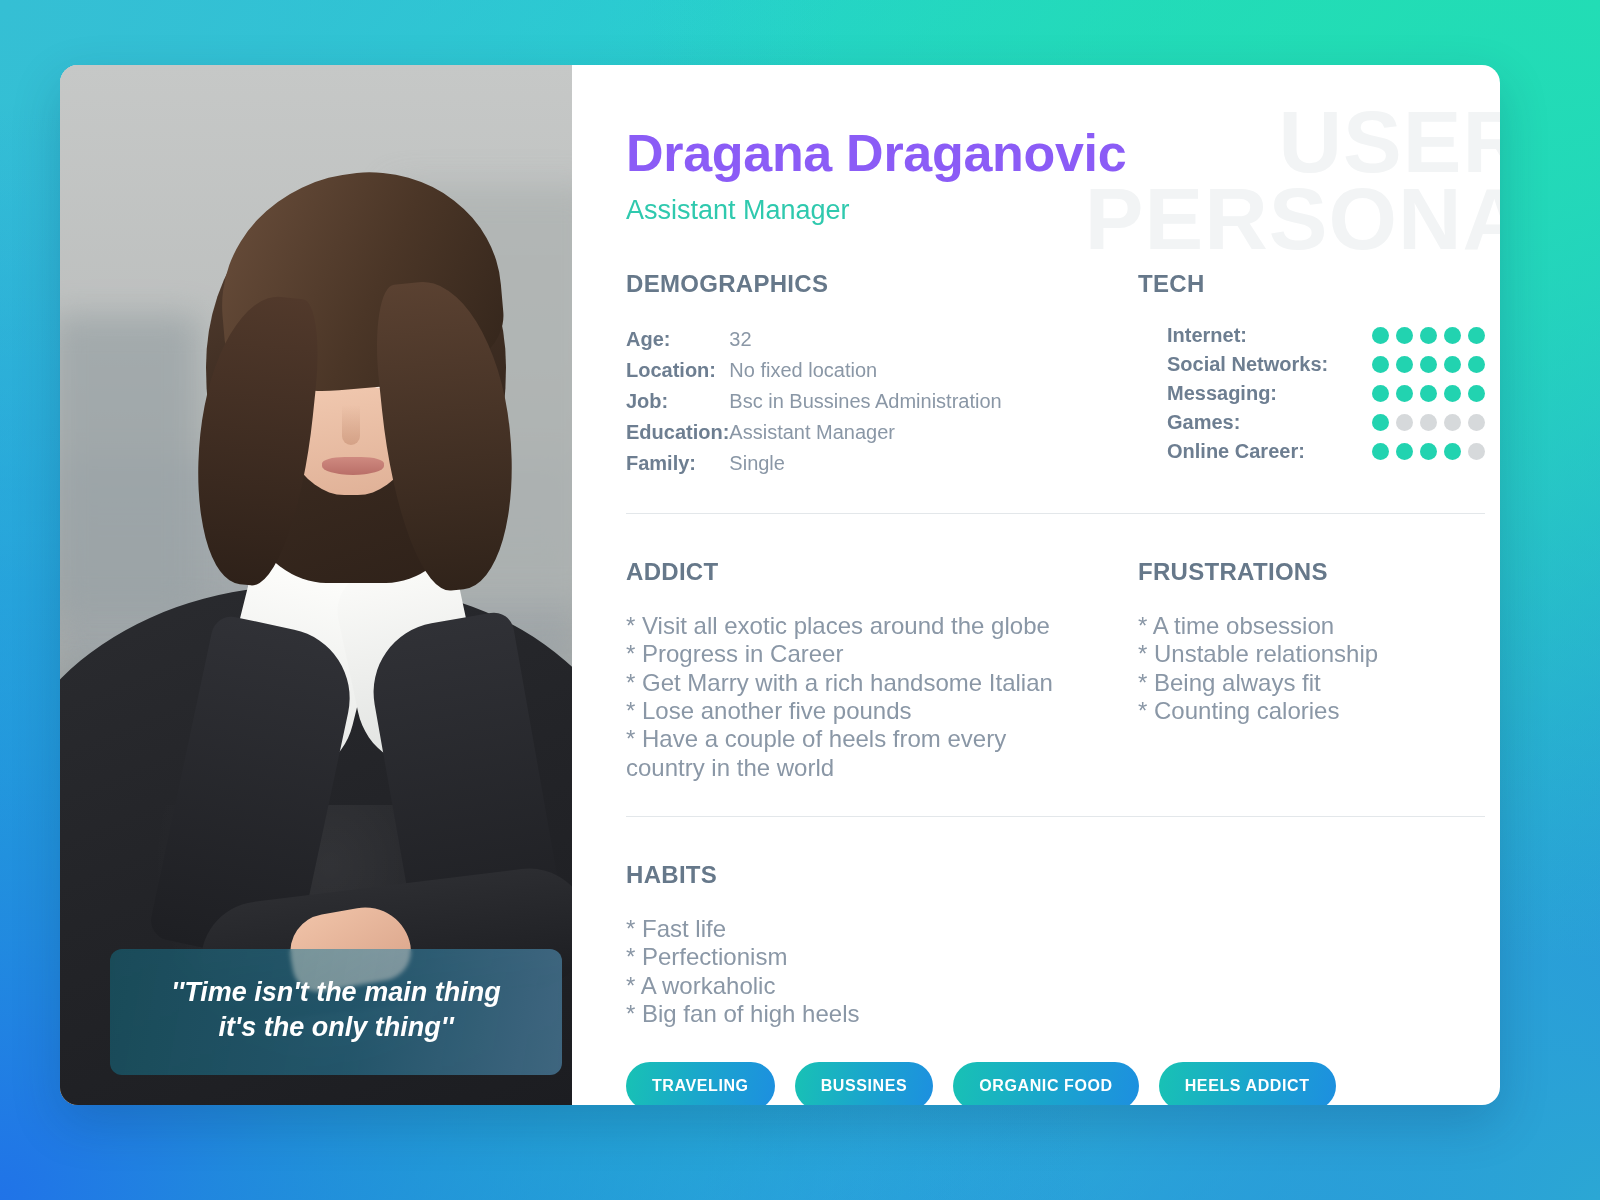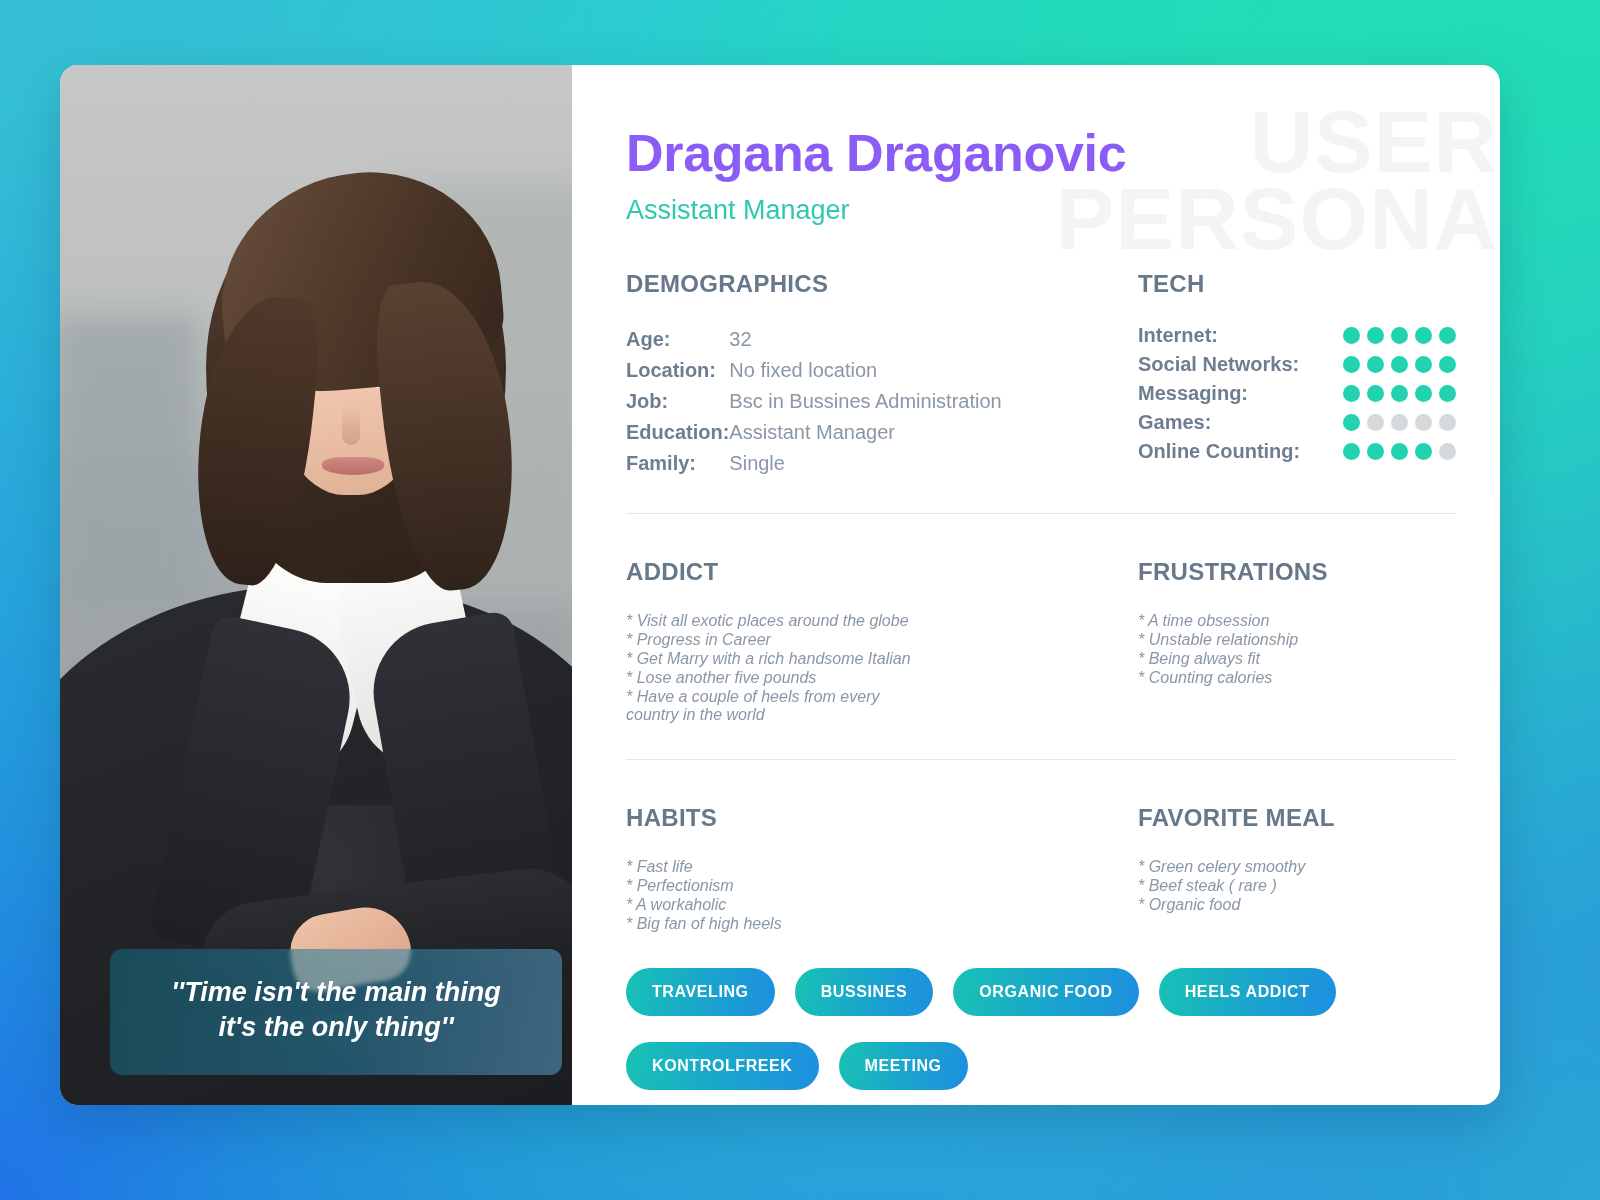--- a/index.html
+++ b/index.html
@@ -215,28 +215,28 @@
     letter-spacing:0.3px;
     margin-bottom:26px;
   }
 
   .demo-table{ border-collapse:collapse;margin-top:9px; }
   .demo-table td{ padding:4px 0; vertical-align:top; }
   .demo-label{ font-size:20px; font-weight:bold; color:#6d7e91; padding-right:28px; white-space:nowrap; }
   .demo-value{ font-size:20px; color:#8a97a6; white-space:nowrap; }
 
   .tech-row{ display:flex; align-items:center; margin-bottom:6px; }
-  .tech-label{ font-size:20px; font-weight:bold; color:#6d7e91; width:205px; white-space:nowrap; }
+  .tech-label{ font-size:20px; font-weight:bold; color:#6d7e91; width:205px; white-space:nowrap;margin-left:29px; }
   .dots{ display:flex; gap:7px; }
   .dot{ width:17px; height:17px; border-radius:50%; background:#d6d9db; }
   .dot.on{ background:#22d3b0; }
 
   .divider{ height:1px; background:#e3e7ea; margin:34px 0 0 0; }
 
-  .bullets{ font-size:16px; color:#8a97a6; line-height:1.18; white-space:pre-line;font-style:italic; }
+  .bullets{ font-size:24px; color:#8a97a6; line-height:1.18; white-space:pre-line; }
 
   .tags{ margin-top:34px; display:flex; flex-wrap:wrap; gap:26px 20px; max-width:745px; }
   .tag{
     color:#ffffff;
     font-size:16px;
     font-weight:bold;
     letter-spacing:0.6px;
     padding:0 26px;
     height:48px;
     line-height:48px;
@@ -364,21 +364,21 @@
             <div class="tech-label">Games:</div>
             <div class="dots">
                 <span class="dot on"></span>
                 <span class="dot"></span>
                 <span class="dot"></span>
                 <span class="dot"></span>
                 <span class="dot"></span>
               </div>
           </div>
           <div class="tech-row">
-            <div class="tech-label">Online Counting:</div>
+            <div class="tech-label">Online Career:</div>
             <div class="dots">
                 <span class="dot on"></span>
                 <span class="dot on"></span>
                 <span class="dot on"></span>
                 <span class="dot on"></span>
                 <span class="dot"></span>
               </div>
           </div>
         </div>
       </div>
@@ -408,26 +408,20 @@
     <div class="divider"></div>
 
     <div class="section-row">
       <div class="col-left">
         <div class="sec-title">HABITS</div>
         <div class="bullets">* Fast life
 * Perfectionism
 * A workaholic
 * Big fan of high heels</div>
       </div>
-      <div class="col-right">
-        <div class="sec-title">FAVORITE MEAL</div>
-        <div class="bullets">* Green celery smoothy
-* Beef steak ( rare )
-* Organic food</div>
-      </div>
     </div>
 
     <div class="tags">
       <div class="tag">TRAVELING</div>
       <div class="tag">BUSSINES</div>
       <div class="tag">ORGANIC FOOD</div>
       <div class="tag">HEELS ADDICT</div>
       <div class="tag">KONTROLFREEK</div>
       <div class="tag">MEETING</div>
     </div>

